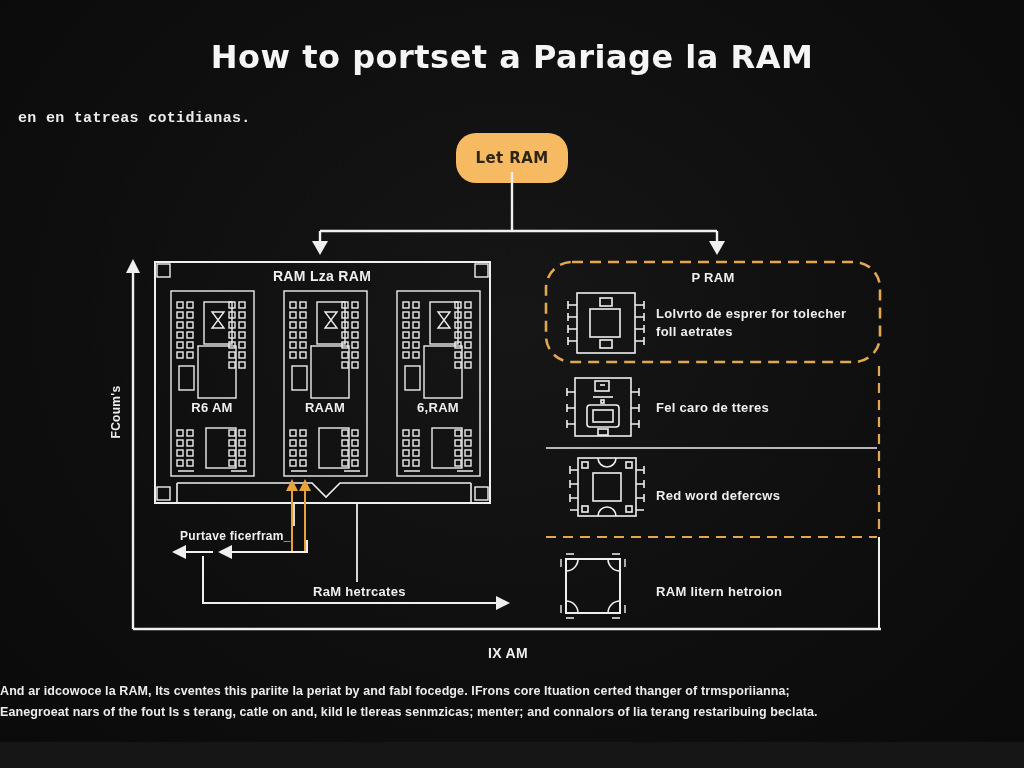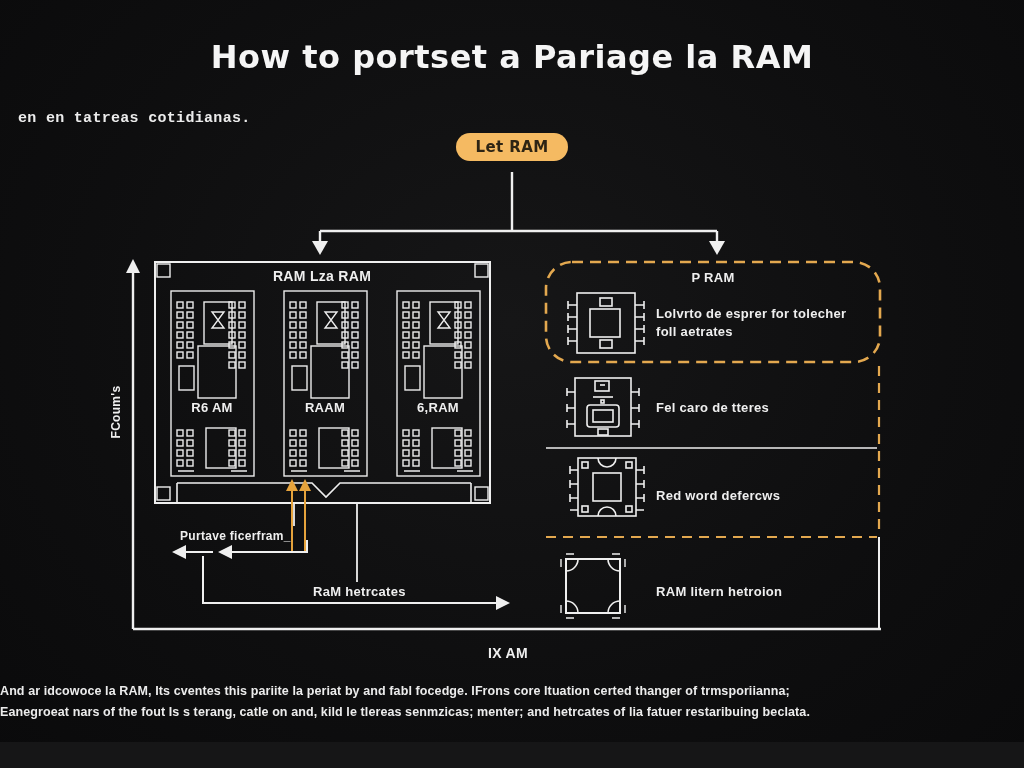--- a/index.html
+++ b/index.html
@@ -12,21 +12,21 @@
     position:absolute;top:38px;left:0;width:1024px;text-align:center;
     font-family:"DejaVu Sans",sans-serif;font-weight:700;font-size:32px;
     color:#f5f5f5;letter-spacing:.5px;margin:0;
   }
   .subtitle{
     position:absolute;top:92px;left:0;width:1024px;
     font-family:Liberation Mono, monospace;font-weight:700;font-size:15px;
     color:#ececec;letter-spacing:.3px;margin:18px;
   }
   .pill{
-    position:absolute;left:456px;top:133px;width:112px;height:28px;
+    position:absolute;left:456px;top:133px;width:112px;height:50px;
     background:#f5ba62;border-radius:20px;display:flex;align-items:center;justify-content:center;
     font-family:"DejaVu Sans",sans-serif;font-weight:700;font-size:15px;color:#2d2414;
     letter-spacing:.4px;
   }
   svg.diagram{position:absolute;left:0;top:0;}
   svg text{font-family:"Liberation Sans",sans-serif;font-weight:700;fill:#efefef;letter-spacing:.3px;}
   .t14{font-size:14px;}
   .t13{font-size:13px;}
   .t12{font-size:12px;}
   .footer{
@@ -185,15 +185,15 @@
     <line x1="186" y1="552" x2="213" y2="552" stroke="#efefef" stroke-width="2"></line>
     <polygon points="172,552 186,545 186,559" fill="#efefef"></polygon>
 
     <path d="M203,556 L203,603 L496,603" fill="none" stroke="#efefef" stroke-width="2"></path>
     <polygon points="510,603 496,596 496,610" fill="#efefef"></polygon>
     <line x1="357" y1="503" x2="357" y2="582" stroke="#efefef" stroke-width="1.8"></line>
     <text x="313" y="596" class="t13">RaM hetrcates</text>
   </svg>
 
   <div class="footer l1">And ar idcowoce la RAM, Its cventes this pariite la periat by and fabl focedge. IFrons core Ituation certed thanger of trmsporiianna;</div>
-  <div class="footer l2">Eanegroeat nars of the fout Is s terang, catle on and, kild le tlereas senmzicas; menter; and hetrcates of lia fatuer restaribuing beclata.</div>
+  <div class="footer l2">Eanegroeat nars of the fout Is s terang, catle on and, kild le tlereas senmzicas; menter; and connalors of lia terang restaribuing beclata.</div>
   <div class="bottom-strip"></div>
 </div>
 
 </body></html>

